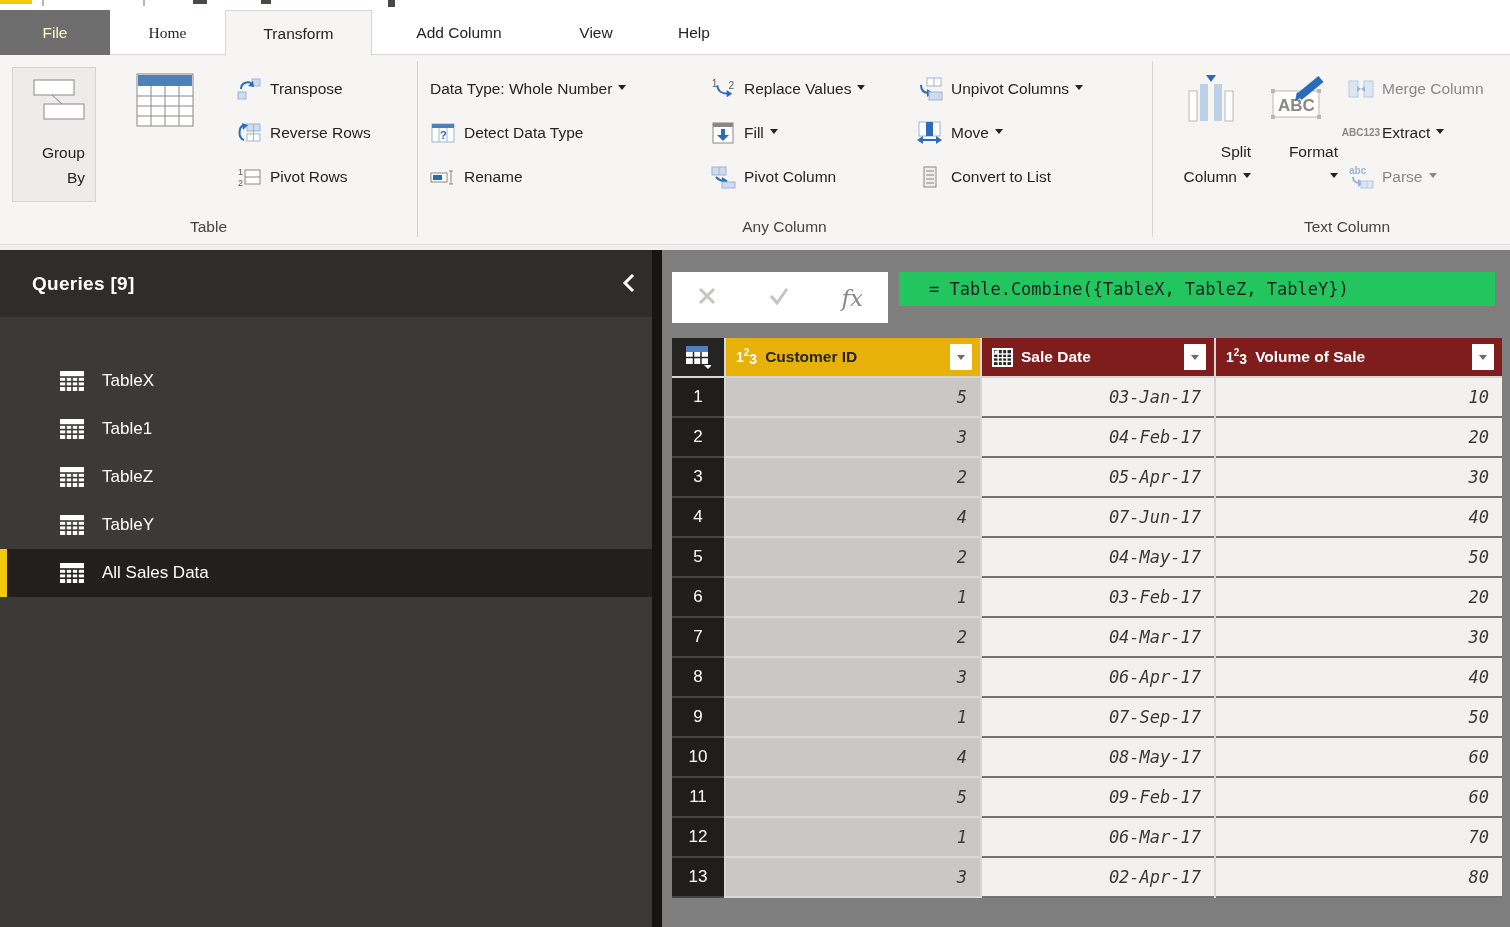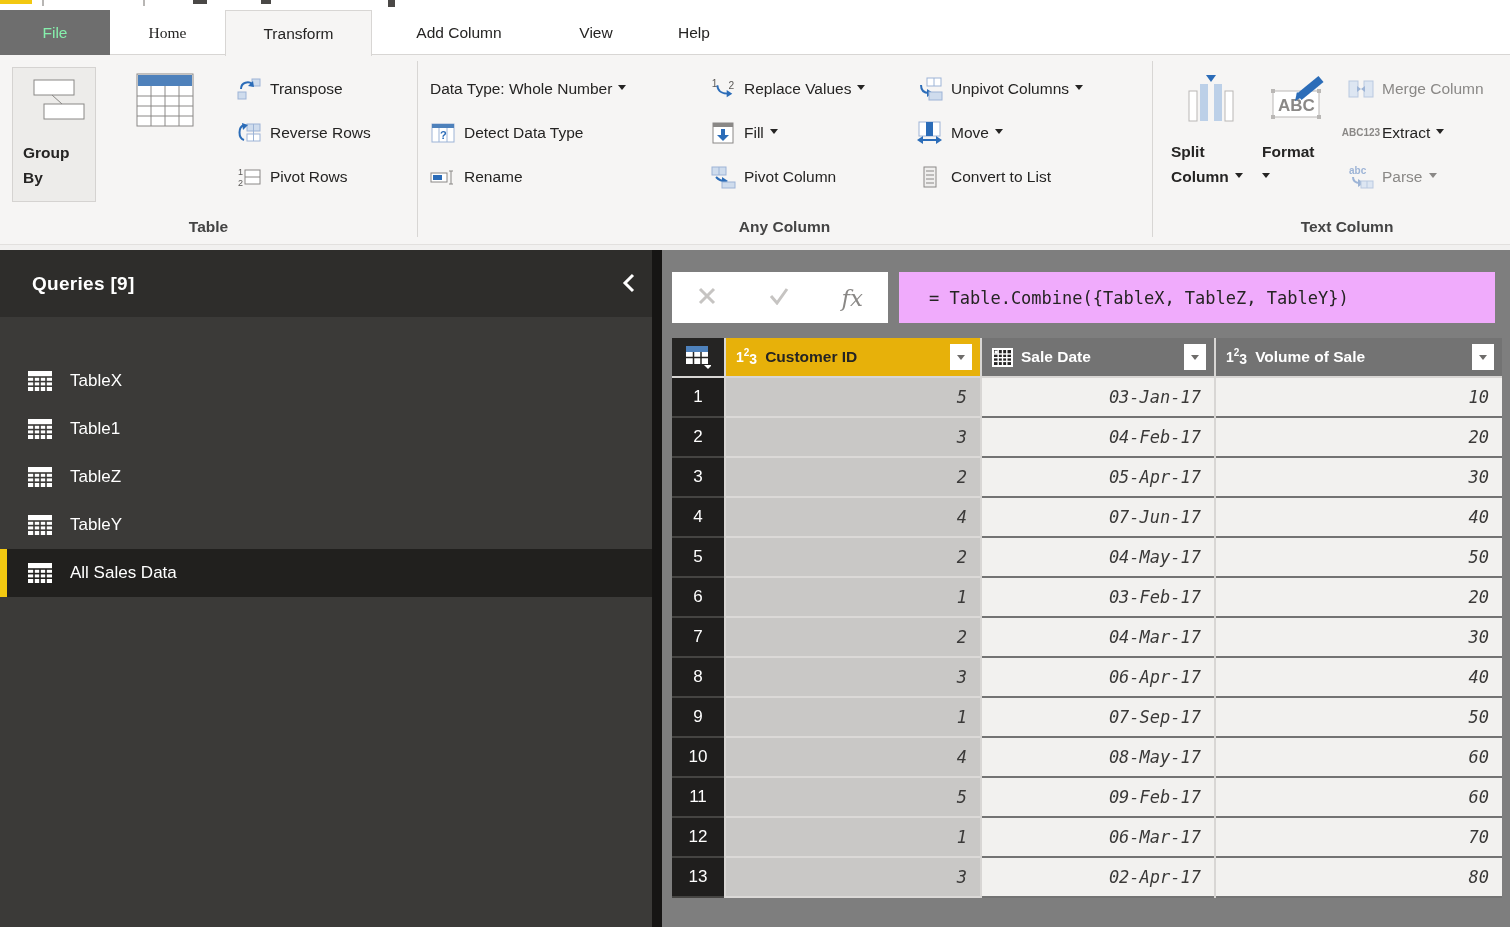--- a/index.html
+++ b/index.html
@@ -9,75 +9,75 @@
 
   
   #topstrip{left:0;top:0;width:1510px;height:10px;background:#fff;}
   #topstrip .ybar{position:absolute;left:0;top:0;width:32px;height:4px;background:var(--yellow,#F2C811);}
   #topstrip .tick{position:absolute;top:0;width:2px;height:6px;background:#b8b6b4;}
   #topstrip .dash{position:absolute;top:0;height:4px;background:#4a4846;}
 
   
   #tabbar{left:0;top:10px;width:1510px;height:45px;background:#fff;border-bottom:1px solid #d8d6d4;box-sizing:border-box;display:flex;}
   .tab{height:45px;display:flex;align-items:center;justify-content:center;font-size:15.5px;cursor:default;}
-  .tab-file{width:110px;background:#6e6e6e;color:#86efac;text-align:center;}
+  .tab-file{width:110px;background:#6e6e6e;color:#fef9c3;text-align:center;}
   .tab-home{width:115px;font-family:Liberation Serif, serif;}
   .tab-active{width:147px;background:#f6f5f4;border:1px solid #d8d6d4;border-bottom:none;box-sizing:border-box;height:46px;position:relative;z-index:2;}
   .tab-addcol{width:174px;}
   .tab-view{width:100px;}
   .tab-help{width:96px;}
 
   
   #ribbon{left:0;top:55px;width:1510px;height:189px;background:#f6f5f4;}
   #ribbon-sep{left:0;top:244px;width:1510px;height:6px;background:#f1f0ef;border-top:1px solid #e2e0de;box-sizing:border-box;}
   .rgroup{position:absolute;top:0;height:189px;}
-  .rgroup .caption{position:absolute;left:0;right:0;bottom:8px;text-align:center;font-size:15.5px;color:#444;font-weight:bold;}
+  .rgroup .caption{position:absolute;left:0;right:0;bottom:8px;text-align:center;font-size:15.5px;color:#444;}
   .gsep{position:absolute;top:6px;width:1px;height:176px;background:#d8d6d4;}
   .big-btn{position:absolute;top:12px;display:flex;flex-direction:column;align-items:center;cursor:default;}
   .big-btn .bicon{margin-top:6px;height:58px;display:flex;align-items:flex-start;justify-content:center;}
-  .big-btn .blabel{margin-top:8px;text-align:left;font-size:15.5px;line-height:25px;font-weight:bold;}
+  .big-btn .blabel{margin-top:8px;text-align:right;font-size:15.5px;line-height:25px;}
   .btn-boxed{background:#edecea;border:1px solid #d5d3d1;box-sizing:border-box;}
   .rcol{position:absolute;top:12px;display:flex;flex-direction:column;}
   .rib-item{height:44px;display:flex;align-items:center;font-size:15.5px;white-space:nowrap;cursor:default;}
   .rib-item .ricon{width:26px;margin-right:8px;display:flex;justify-content:center;align-items:center;}
   .dd-inline{display:inline-block;margin-left:6px;border:4px solid transparent;border-top:5px solid #252423;vertical-align:middle;}
   .dd-gray{border-top-color:#8a8886;}
   .txt-dis{color:#8a8886;}
   .glyph-ic{font-weight:bold;color:#8a8886;line-height:10px;font-size:10px;text-align:center;}
 
   
   #content{left:0;top:250px;width:1510px;height:677px;background:#7e7e7e;}
 
   
   #sidebar{position:absolute;left:0;top:0;width:652px;height:677px;background:#3b3a38;}
   #sb-head{position:absolute;left:0;top:0;width:652px;height:67px;background:#2e2d2b;display:flex;align-items:center;}
   #sb-title{margin-left:32px;color:#fff;font-size:19px;font-weight:bold;letter-spacing:.3px;}
   #sb-collapse{position:absolute;right:14px;top:22px;width:18px;height:22px;cursor:pointer;}
   #queries-list{position:absolute;left:0;top:107px;width:652px;}
-  .q-item{height:48px;display:flex;align-items:center;position:relative;cursor:pointer;}
+  .q-item{height:48px;display:flex;align-items:center;position:relative;cursor:pointer;padding-left:32px;}
   .q-item .qicon{margin-left:28px;width:24px;height:20px;}
   .q-item .qlabel{margin-left:18px;color:#fff;font-size:17px;}
   .q-item.selected{background:#21201e;}
   .q-item.selected::before{content:"";position:absolute;left:0;top:0;width:7px;height:48px;background:var(--yellow,#F2C811);}
 
   
   #divider{position:absolute;left:652px;top:0;width:10px;height:677px;background:#161514;}
 
   
   #main{position:absolute;left:662px;top:0;width:848px;height:677px;background:#7e7e7e;}
   #fb-buttons{position:absolute;left:10px;top:22px;width:216px;height:51px;background:#fff;display:flex;align-items:center;justify-content:space-around;padding:0 18px;box-sizing:border-box;gap:38px;}
-  #fb-input{position:absolute;left:237px;top:22px;width:596px;height:51px;background:#f0abfc;display:flex;align-items:center;}
+  #fb-input{position:absolute;left:237px;top:22px;width:596px;height:34px;background:#22c55e;display:flex;align-items:center;}
   #formula-text{margin-left:30px;font-family:"DejaVu Sans Mono",monospace;font-size:17px;color:#252423;white-space:pre;}
   .fx-glyph{font-family:"DejaVu Serif",serif;font-style:italic;font-size:23px;color:#8a8886;}
 
   
   #data-grid{position:absolute;left:10px;top:88px;width:830px;}
   .grid-row{display:grid;grid-template-columns:52px 254px 232px 286px;column-gap:2px;background:#d8d6d4;}
   .hcell{height:40px;display:flex;align-items:center;box-sizing:border-box;border-bottom:2px solid #d8d6d4;}
-  .hc-dark{background:#737373;color:#fff;justify-content:center;}
+  .hc-dark{background:#7f1d1d;color:#fff;justify-content:center;}
   .hc-sel{background:var(--selyellow,#E7B10A);color:#252423;}
   .hc-corner{background:#252423;justify-content:center;position:relative;}
   .hname{font-weight:bold;font-size:15.5px;margin-left:8px;flex:1;white-space:nowrap;overflow:hidden;}
   .ddbtn{width:22px;height:26px;background:#fff;margin-right:8px;display:flex;align-items:center;justify-content:center;flex:none;cursor:pointer;}
   .ddbtn i{display:block;border:4px solid transparent;border-top:5px solid #6e6c6a;margin-top:4px;}
   .i123{color:#fff;font-weight:bold;margin-left:10px;white-space:nowrap;flex:none;}
   .i123 .d1{font-size:14px;}
   .i123 .d2{font-size:10px;vertical-align:6px;}
   .i123 .d3{font-size:14px;vertical-align:-2px;}
   .cal-ic{margin-left:10px;flex:none;display:flex;}

